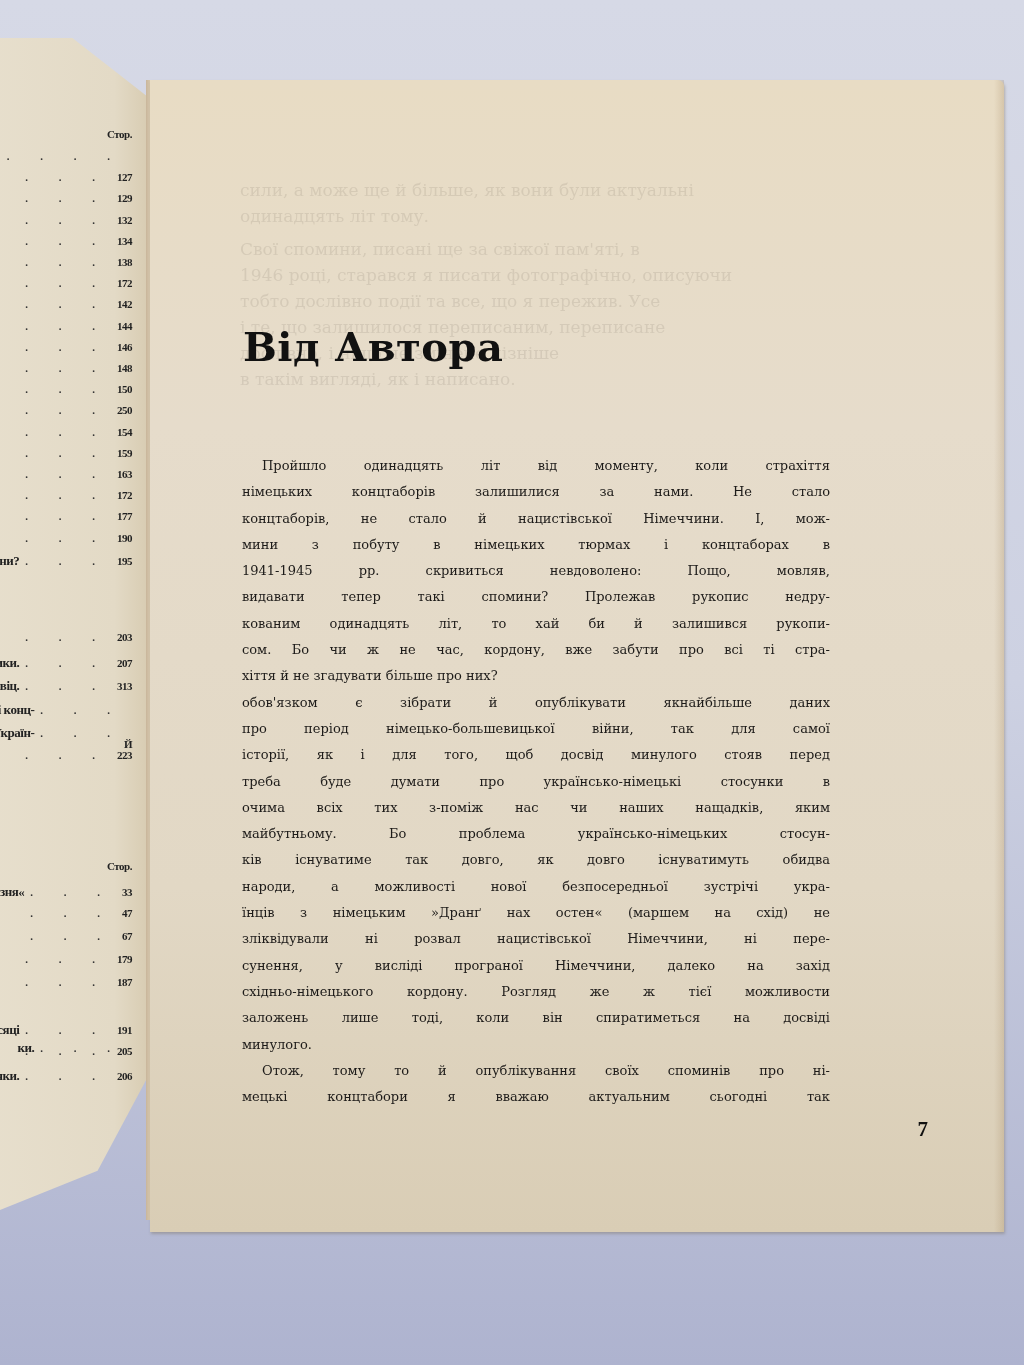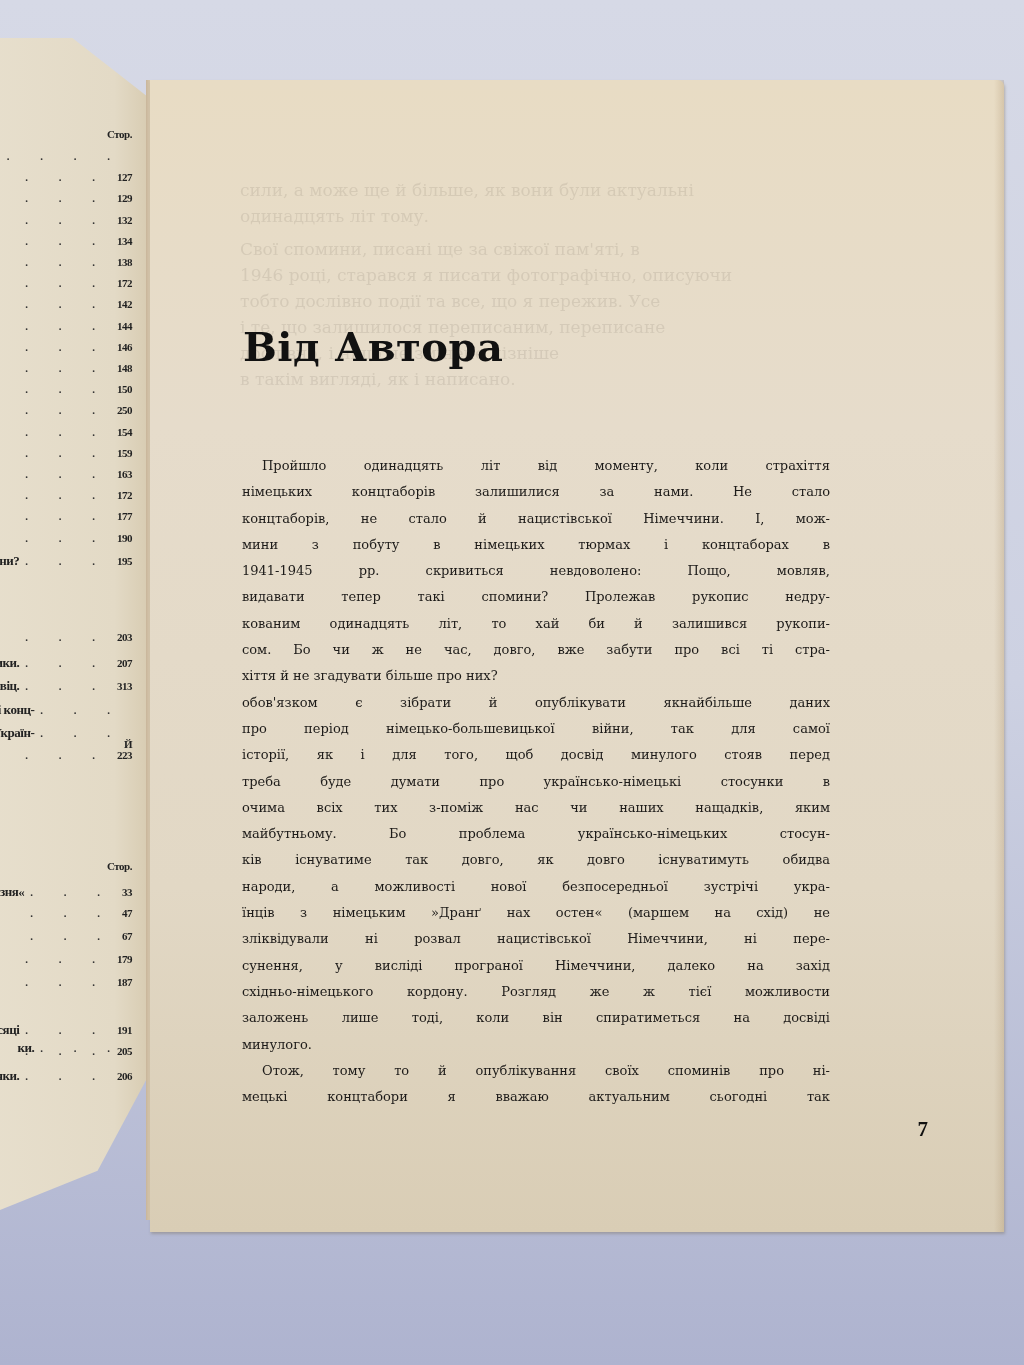--- a/index.html
+++ b/index.html
@@ -123,21 +123,21 @@
     </div>
   <h1 class="title">Від Автора</h1>
   <div class="body" id="bodyText">
       <span class="ln indent">Пройшло одинадцять літ від моменту, коли страхіття</span>
       <span class="ln">німецьких концтаборів залишилися за нами. Не стало</span>
       <span class="ln">концтаборів, не стало й нацистівської Німеччини. І, мож-</span>
       <span class="ln">мини з побуту в німецьких тюрмах і концтаборах в</span>
       <span class="ln">1941-1945 рр. скривиться невдоволено: Пощо, мовляв,</span>
       <span class="ln">видавати тепер такі спомини? Пролежав рукопис недру-</span>
       <span class="ln">кованим одинадцять літ, то хай би й залишився рукопи-</span>
-      <span class="ln">сом. Бо чи ж не час, довго, вже забути про всі ті стра-</span>
+      <span class="ln">сом. Бо чи ж не час, кордону, вже забути про всі ті стра-</span>
       <span class="ln last">хіття й не згадувати більше про них?</span>
       <span class="ln">обов'язком є зібрати й опублікувати якнайбільше даних</span>
       <span class="ln">про період німецько-большевицької війни, так для самої</span>
       <span class="ln">історії, як і для того, щоб досвід минулого стояв перед</span>
       <span class="ln">треба буде думати про українсько-німецькі стосунки в</span>
       <span class="ln">очима всіх тих з-поміж нас чи наших нащадків, яким</span>
       <span class="ln">майбутньому. Бо проблема українсько-німецьких стосун-</span>
       <span class="ln">ків існуватиме так довго, як довго існуватимуть обидва</span>
       <span class="ln">народи, а можливості нової безпосередньої зустрічі укра-</span>
       <span class="ln">їнців з німецьким »Дранґ нах остен« (маршем на схід) не</span>

